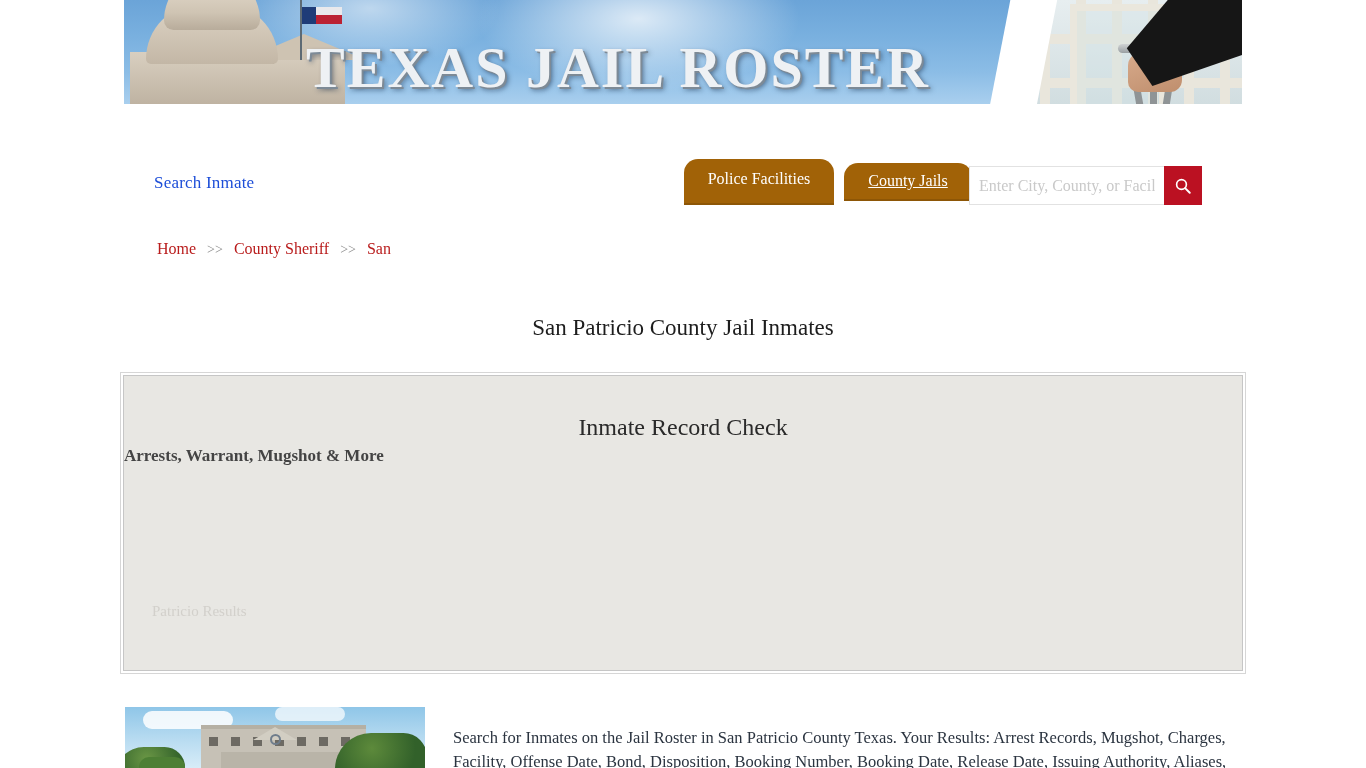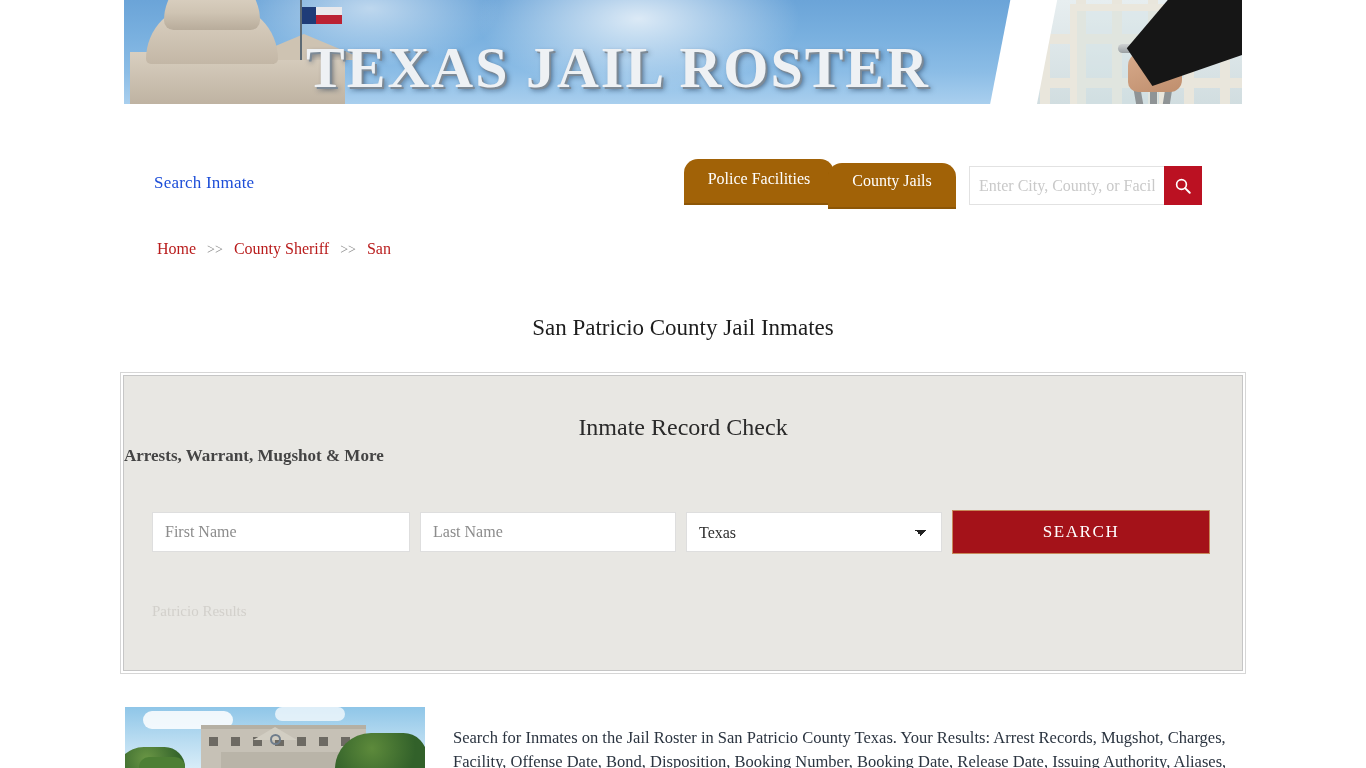--- a/index.html
+++ b/index.html
@@ -119,21 +119,21 @@
   .tabs { position:absolute; left:560px; top:7px; height:46px; }
   .tab {
     position:absolute; top:0; height:46px;
     background:#a16207; color:#ffffff;
     border-radius:14px 14px 0 0;
     font-size:16px; line-height:40px; text-align:center;
     padding:0 18px; cursor:pointer;
     box-shadow: inset 0 -2px 0 rgba(0,0,0,.12);
   }
   .tab.t1 { left:0; width:150px; }
-  .tab.t2 { left:144px; width:128px; top:4px; height:46px; line-height:36px; }
+  .tab.t2 { left:160px; width:128px; top:4px; height:38px; line-height:36px;text-decoration:underline; }
   .searchwrap { position:absolute; left:845px; top:14px; width:233px; height:39px; }
   .search-input {
     position:absolute; left:0; top:0; width:195px; height:39px;
     border:1px solid #e2e2e2; border-right:none; background:#fff;
     font-family:"Liberation Serif","DejaVu Serif",serif;
     font-size:16px; color:#555; padding:0 9px; outline:none;
   }
   .search-input::placeholder { color:#c9c9c9; }
   .search-btn {
     position:absolute; right:0; top:0; width:38px; height:39px;
@@ -298,28 +298,20 @@
     <span class="sep">&gt;&gt;</span>
     <span class="cur">San</span>
   </div>
 
   <h1 class="page-title">San Patricio County Jail Inmates</h1>
 
   <div class="panel">
     <div class="panel-h1">Inmate Record Check</div>
     <div class="panel-h2">Arrests, Warrant, Mugshot &amp; More</div>
 
-    <div class="form-row">
-      <input class="fld first" type="text" placeholder="First Name" style="">
-      <input class="fld last" type="text" placeholder="Last Name" style="">
-      <select class="sel">
-        <option>Texas</option>
-      </select>
-      <button class="btn-search">SEARCH</button>
-    </div>
 
     <div class="sponsored">Patricio Results</div>
   </div>
 
   <div class="thumb">
     <div class="thumb-sky"></div>
     <div class="thumb-cloud1"></div>
     <div class="thumb-cloud2"></div>
     <div class="thumb-bldg-top"></div>
     <div class="thumb-bldg"></div>

